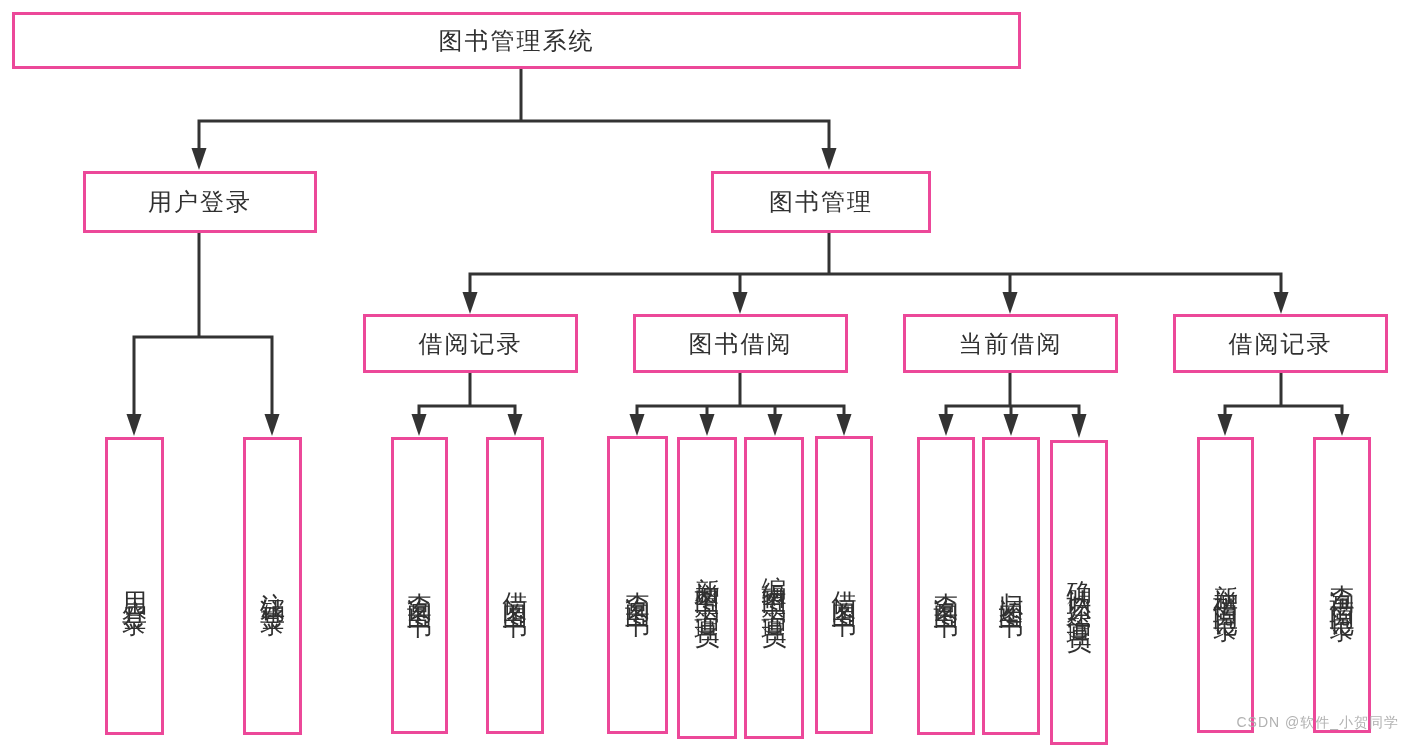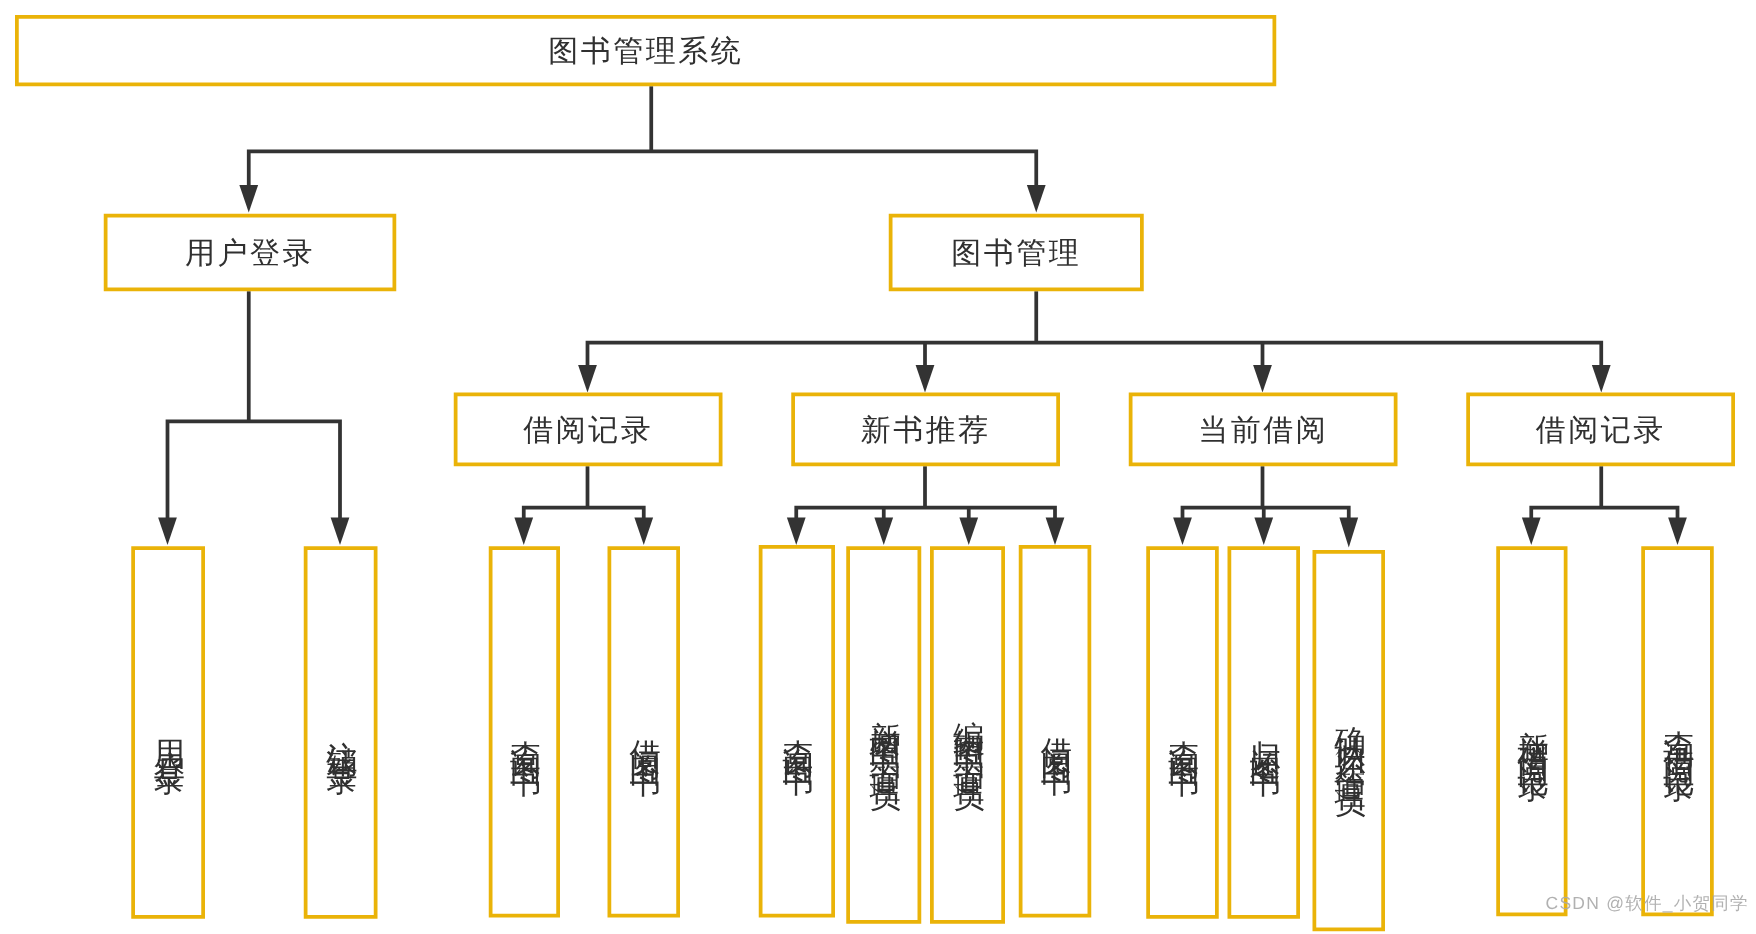--- a/index.html
+++ b/index.html
@@ -17,21 +17,21 @@
   }
   .connectors {
     position: absolute;
     left: 0;
     top: 0;
     z-index: 1;
   }
   .node {
     position: absolute;
     box-sizing: border-box;
-    border: 3px solid #eab308;
+    border: 3px solid #ec4899;
     background: #ffffff;
     z-index: 2;
   }
   .hbox {
     display: flex;
     align-items: center;
     justify-content: center;
   }
   .hlabel {
     font-size: 24px;
@@ -128,29 +128,29 @@
     </g>
   </svg>
 
   <div class="node hbox" style="left:12px; top:12px; width:1009px; height:57px;">
     <span class="hlabel">图书管理系统</span>
   </div>
 
   <div class="node hbox" style="left:83px; top:171px; width:234px; height:62px;">
     <span class="hlabel">用户登录</span>
   </div>
-  <div class="node hbox" style="left:711px; top:171px; width:204px; height:62px;">
+  <div class="node hbox" style="left:711px; top:171px; width:220px; height:62px;">
     <span class="hlabel">图书管理</span>
   </div>
 
   <div class="node hbox" style="left:363px; top:314px; width:215px; height:59px;">
     <span class="hlabel">借阅记录</span>
   </div>
   <div class="node hbox" style="left:633px; top:314px; width:215px; height:59px;">
-    <span class="hlabel">新书推荐</span>
+    <span class="hlabel">图书借阅</span>
   </div>
   <div class="node hbox" style="left:903px; top:314px; width:215px; height:59px;">
     <span class="hlabel">当前借阅</span>
   </div>
   <div class="node hbox" style="left:1173px; top:314px; width:215px; height:59px;text-align:right;">
     <span class="hlabel">借阅记录</span>
   </div>
 
   <div class="node vbox" style="left:105px; top:437px; width:59px; height:298px;">
     <span class="vtext">用户登录</span>

